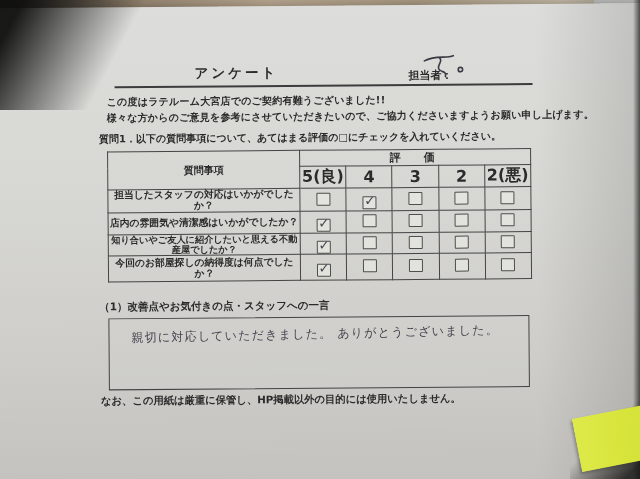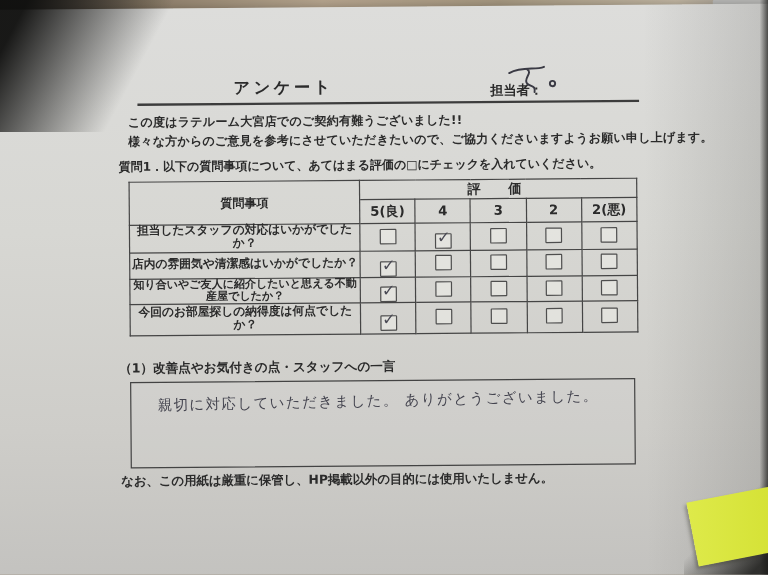--- a/index.html
+++ b/index.html
@@ -43,21 +43,21 @@
   .q1{position:absolute;left:98px;top:133px;font-size:10px;font-weight:700;}
 
   
   table.rating{border-collapse:collapse;table-layout:fixed;position:absolute;left:106px;top:152px;width:424px;}
   table.rating td,table.rating th{border:1.4px solid #454545;padding:0;text-align:center;vertical-align:middle;}
   .col-q{width:191px;} .col-1{width:43px;} .col-2{width:47px;} .col-3{width:46px;} .col-4{width:47px;} .col-5{width:50px;}
   .tr-h1{height:16px;} .tr-h2{height:20px;}
   .tr-r1{height:23px;} .tr-r2{height:22px;} .tr-r3{height:21px;} .tr-r4{height:26px;}
   .th-eval{font-size:11px;font-weight:700;letter-spacing:6px;}
   .th-q{font-size:10px;font-weight:700;}
-  .th-rate{font-size:11px;font-weight:700;}
+  .th-rate{font-size:16px;font-weight:700;}
   .td-q{font-size:9.8px;font-weight:700;line-height:1.1;}
   .td-q.small{font-size:9.2px;line-height:1.05;}
   .checkbox{
     display:inline-block;width:12px;height:11px;border:1.6px solid #4e4e4e;
     background:rgba(238,238,234,0.55);border-radius:1px;
     font-size:13.5px;line-height:6px;color:#4a4a54;overflow:visible;
     text-align:left;text-indent:1px;
   }
 
   

